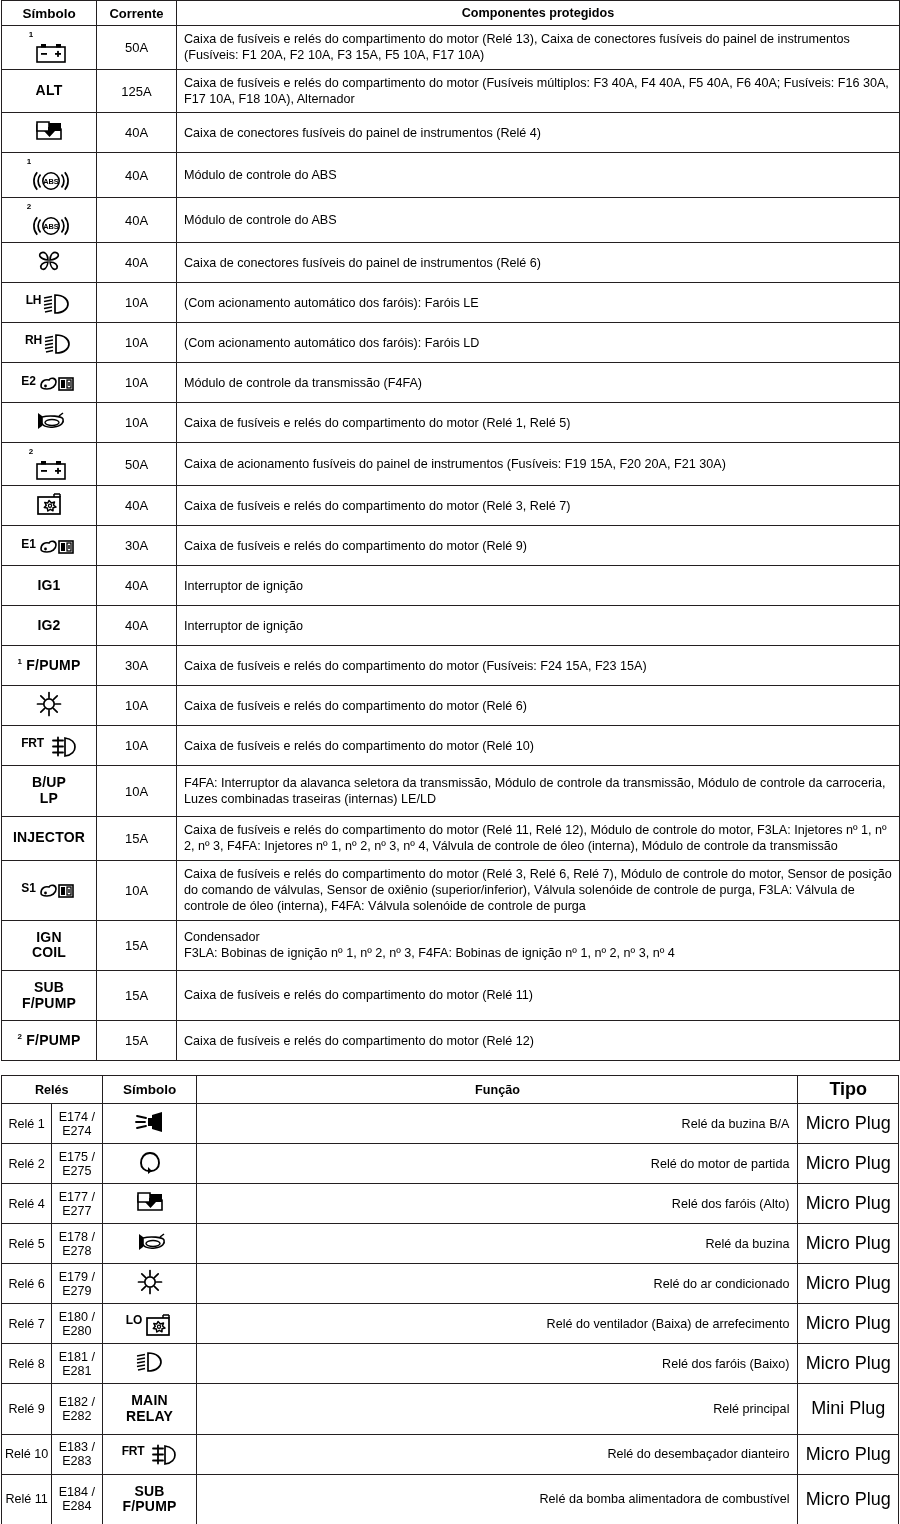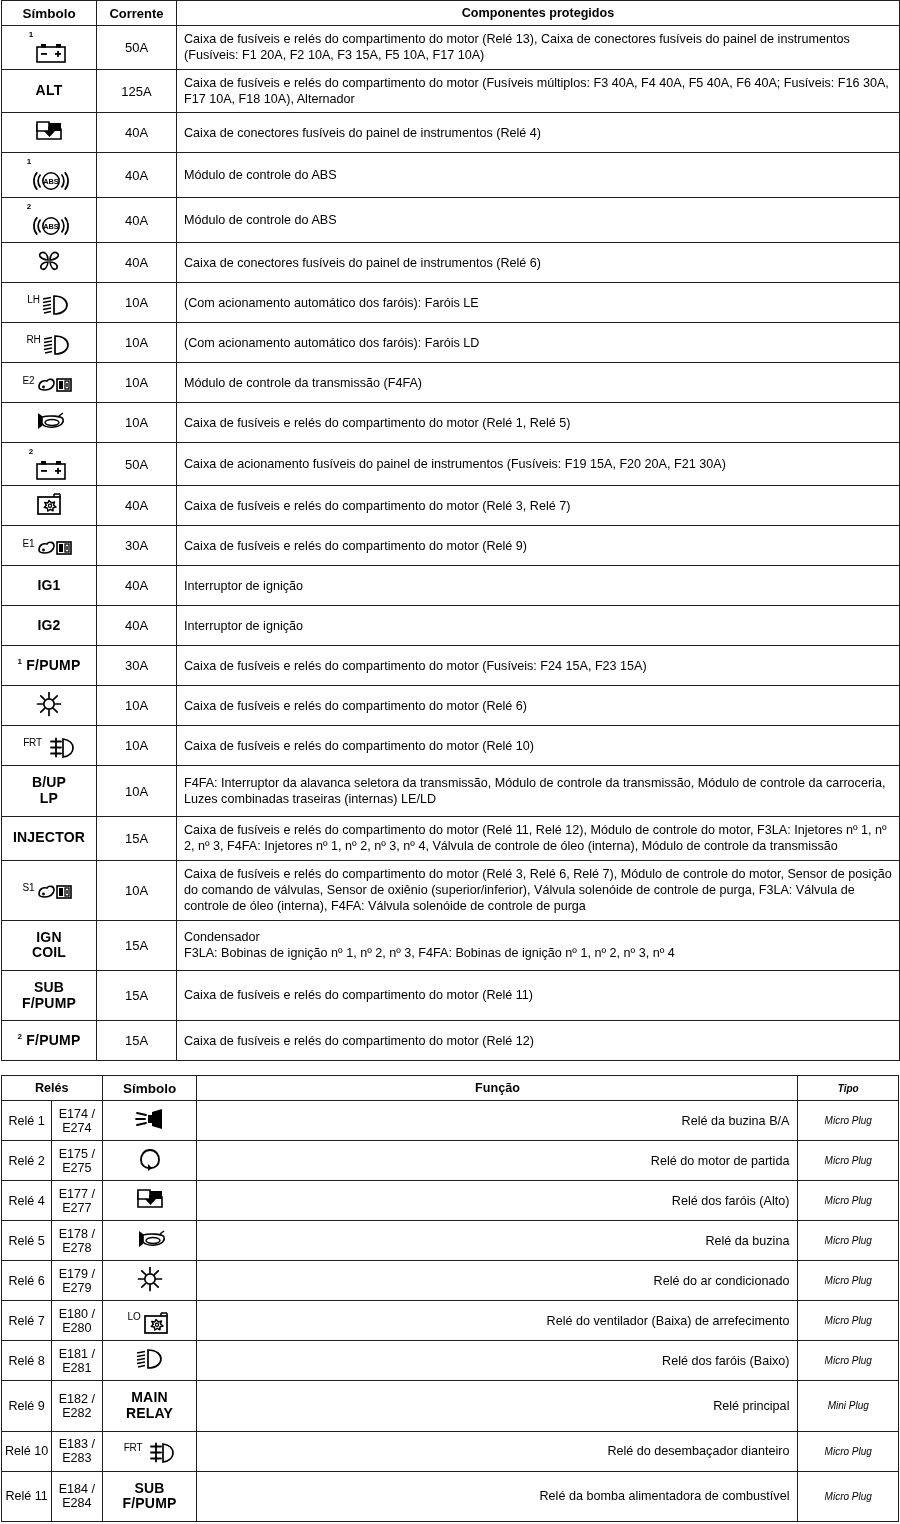--- a/index.html
+++ b/index.html
@@ -38,21 +38,21 @@
   .c-sym  { width: 95px;  text-align: center; }
   .c-cur  { width: 80px;  text-align: center; font-size: 13px; margin-left: 16px; }
   .c-desc { width: 723px; text-align: left; font-size: 12.6px;
             padding: 5px 7px 5px 7px; line-height: 1.30; }
 
   
   .r-num  { width: 90px;  text-align: center; font-size: 12.6px; }
   .r-code { width: 95px;  text-align: center; font-size: 12.6px; }
   .r-sym  { width: 85px;  text-align: center; }
   .r-fn   { width: 538px; text-align: right; font-size: 12.6px; padding: 5px 8px; }
-  .r-type { width: 90px;  text-align: center; font-size: 10px; font-style: italic; }
+  .r-type { width: 90px;  text-align: center; font-size: 18px; }
 
   .txtsym {
     font-size: 14px;
     font-weight: bold;
     letter-spacing: .2px;
     line-height: 1.12;
     padding: 5px 2px;
   }
   .txtsym .sup {
     font-size: 8px;
@@ -60,22 +60,22 @@
     font-weight: bold;
   }
   .symcell { padding: 4px 2px; }
   .icon-wrap {
     display: inline-flex;
     align-items: flex-start;
     justify-content: center;
     line-height: 0;
   }
   .icon-lbl {
-    font-size: 10px;
-    font-weight: normal;
+    font-size: 12px;
+    font-weight: bold;
     line-height: 1;
     margin-right: 1px;
     margin-top: 2px;
     letter-spacing: -.2px;
   }
   .pre-sup {
     font-size: 8px;
     font-weight: bold;
     vertical-align: top;
     position: relative;

